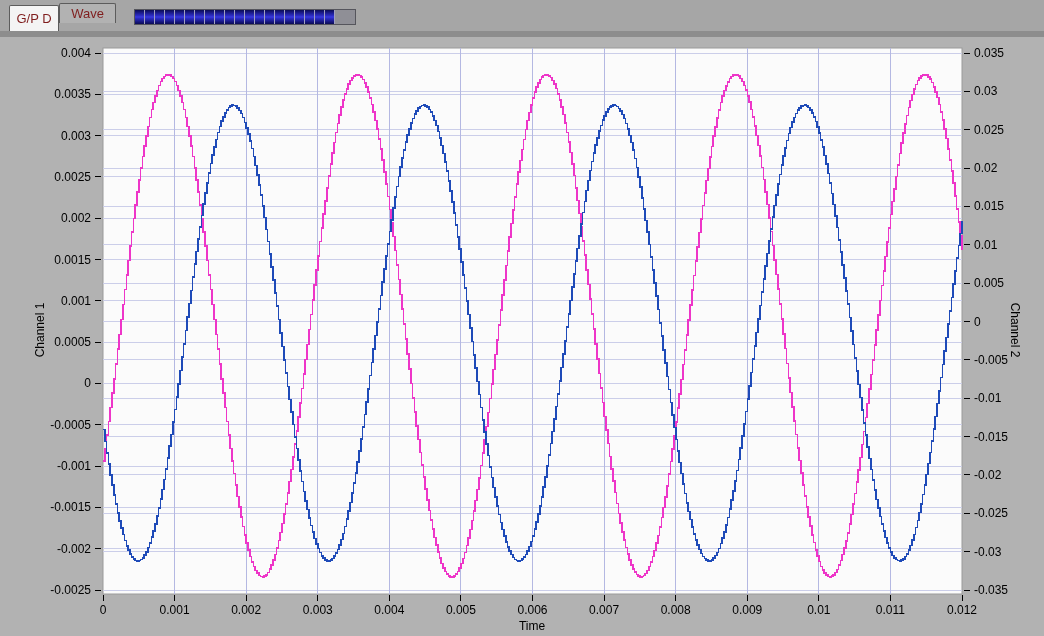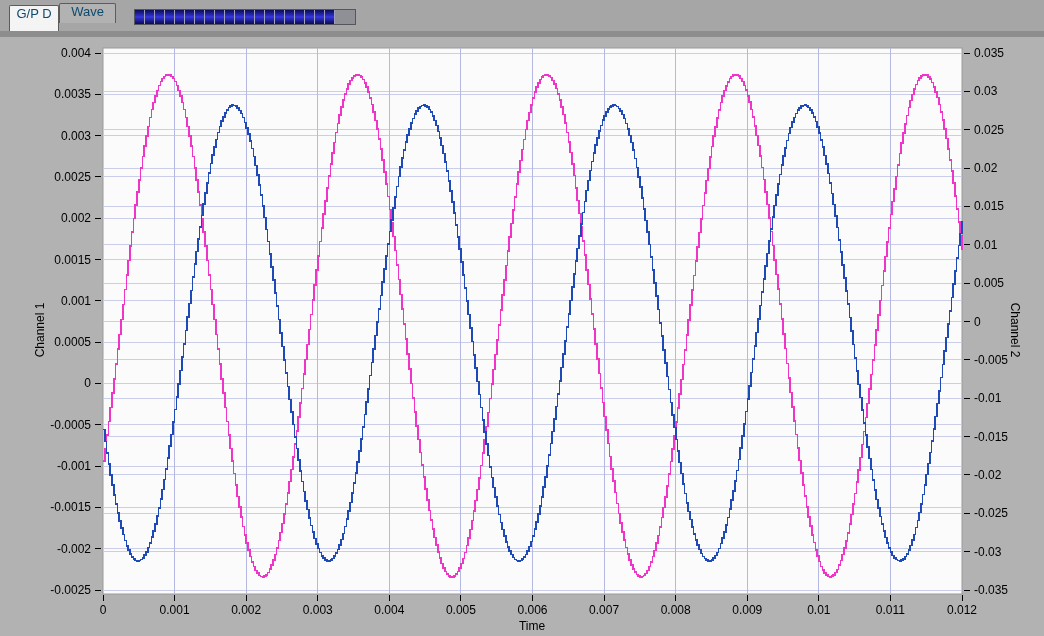--- a/index.html
+++ b/index.html
@@ -10,22 +10,22 @@
   }
   .header{
     position:absolute;left:0;top:0;width:1044px;height:31px;
     background:#a6a6a6;z-index:3;
   }
   .header-edge{
     position:absolute;left:0;top:31px;width:1044px;height:6px;
     background:#8d8d8d;z-index:3;
   }
   .tab{
-    position:absolute;display:flex;align-items:flex-start;justify-content:center;
-    font-size:13px;color:#0c4a6e;cursor:default;box-sizing:border-box;
+    position:absolute;display:flex;align-items:center;justify-content:center;
+    font-size:13px;color:#7f1d1d;cursor:default;box-sizing:border-box;
     border:1px solid #5c5c5c;border-bottom:none;border-radius:2px 2px 0 0;
   }
   .tab-inactive{
     left:9px;top:5px;width:50px;height:26px;background:#f4f4f4;
   }
   .tab-active{
     left:59px;top:3px;width:57px;height:20px;background:#b2b2b2;z-index:4;
   }
   .progress{
     position:absolute;left:134px;top:9px;width:222px;height:16px;

